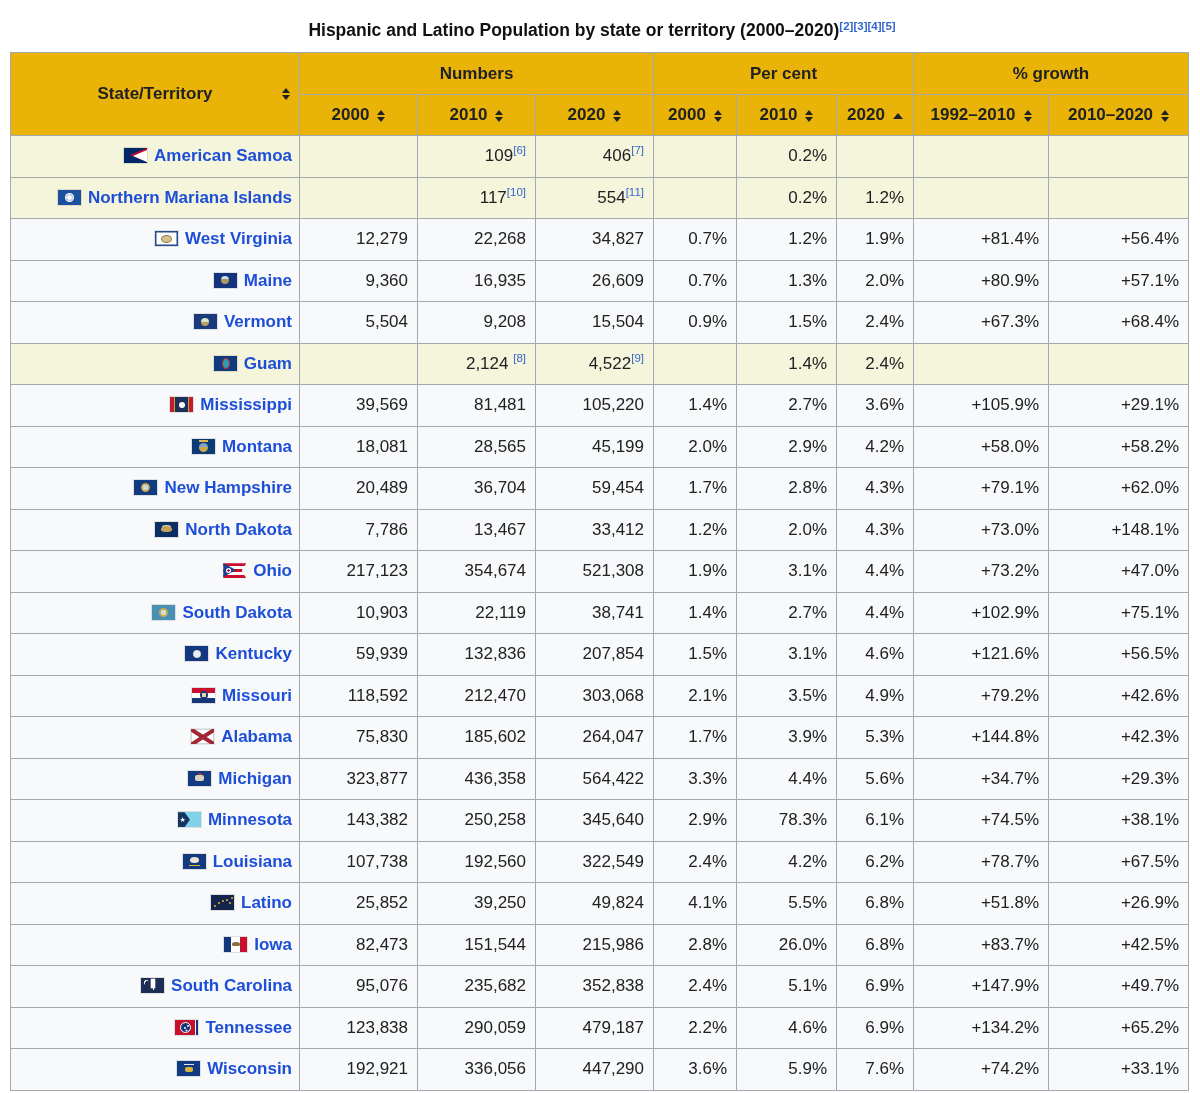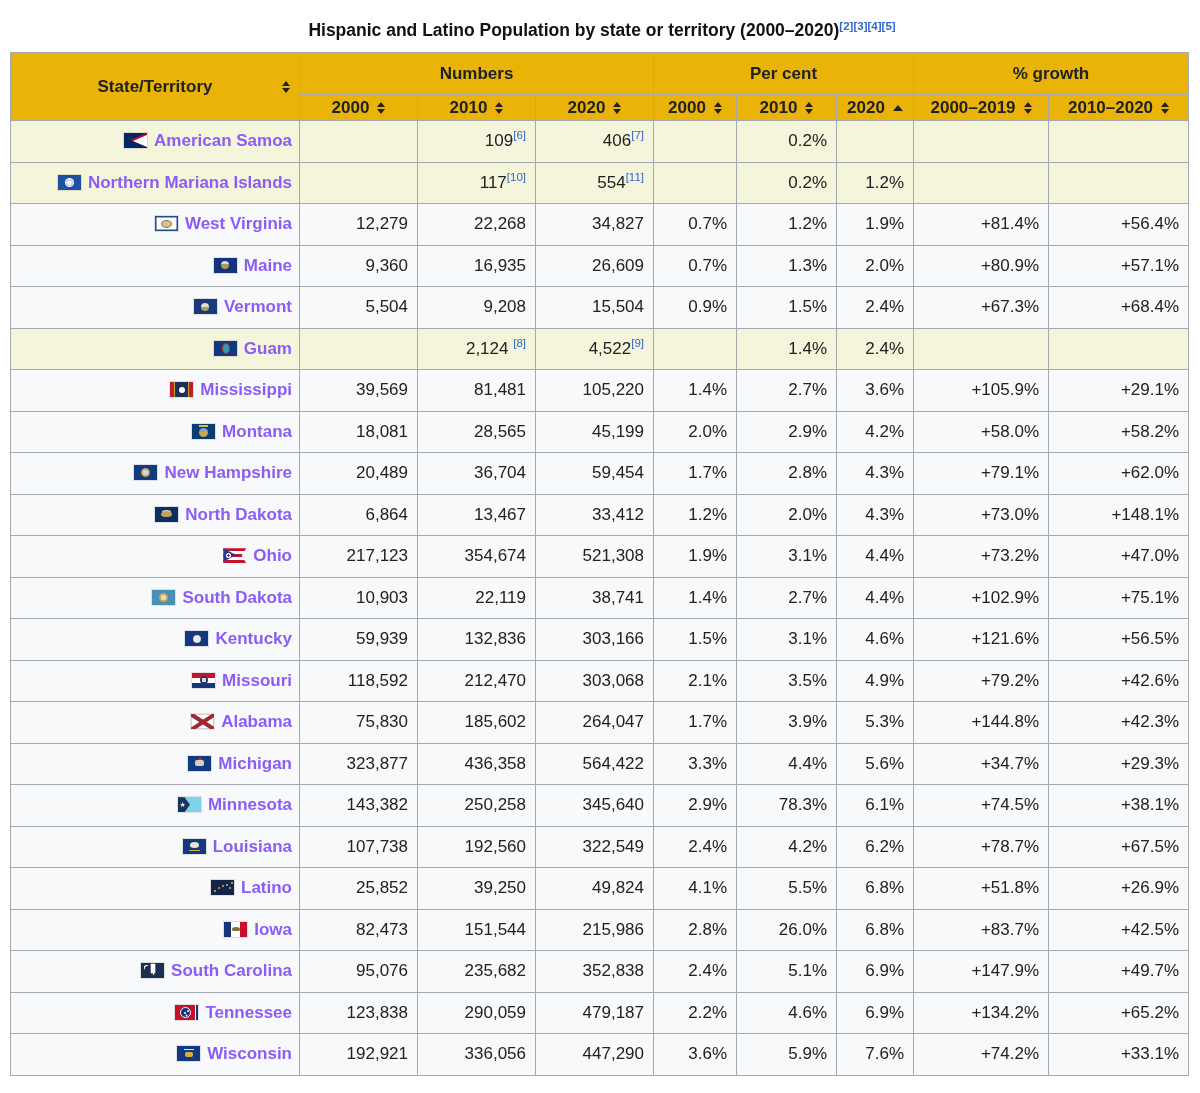--- a/index.html
+++ b/index.html
@@ -14,34 +14,34 @@
   .title-refs a { color:#3366cc; text-decoration:none; font-weight:bold; }
 
   table.wikitable {
     border-collapse:collapse; table-layout:fixed;
     margin-left:10px; width:1178px;
     background:#f8f9fa;
   }
   th, td { border:1px solid #a2a9b1; box-sizing:border-box; }
   thead th { background:#eab308; font-size:17px; font-weight:bold; text-align:center; padding:0 4px; }
   tr.group-row th { height:42px; }
-  tr.year-row th { height:26px; cursor:pointer; }
+  tr.year-row th { height:41px; cursor:pointer; }
   .state-th { position:relative; }
   .state-th .sort-icon { position:absolute; right:9px; top:50%; transform:translateY(-50%); }
 
   .sort-icon { display:inline-flex; flex-direction:column; align-items:center; gap:2px; vertical-align:middle; margin-left:8px; }
   .sort-icon::before { content:""; width:0; height:0; border-left:4.5px solid transparent; border-right:4.5px solid transparent; border-bottom:5px solid #202122; }
   .sort-icon::after  { content:""; width:0; height:0; border-left:4.5px solid transparent; border-right:4.5px solid transparent; border-top:5px solid #202122; }
   .sort-icon.asc::after { display:none; }
   .sort-icon.asc::before { border-left-width:5.5px; border-right-width:5.5px; border-bottom-width:6px; }
 
   tbody td { height:41.5px; font-size:17px; text-align:right; padding:0 9px; background:#f8f9fa; white-space:nowrap; }
   tr.territory td { background:#f5f5dc; }
   td.state-cell { padding-right:7px; }
-  .state-link { color:#8b5cf6; font-weight:bold; text-decoration:none; }
+  .state-link { color:#1d4ed8; font-weight:bold; text-decoration:none; }
   sup.ref { font-size:11.5px; line-height:0; }
   sup.ref a { color:#3366cc; text-decoration:none; }
 
   
   .flag { display:inline-block; width:23px; height:15px; position:relative;
           vertical-align:-2px; margin-right:7px; box-shadow:0 0 0 1px rgba(0,0,0,.10); overflow:hidden; }
   .flag::before, .flag::after { content:""; position:absolute; }
 
   .flag-american-samoa { background:#002868; }
   .flag-american-samoa::before { right:0; top:0; border-top:7.5px solid transparent; border-bottom:7.5px solid transparent; border-right:17px solid #bf0a30; }
@@ -169,21 +169,21 @@
       <th colspan="3">Per cent</th>
       <th colspan="2">% growth</th>
     </tr>
     <tr class="year-row" id="year-header-row">
         <th><span>2000</span><span class="sort-icon"></span></th>
         <th><span>2010</span><span class="sort-icon"></span></th>
         <th><span>2020</span><span class="sort-icon"></span></th>
         <th><span>2000</span><span class="sort-icon"></span></th>
         <th><span>2010</span><span class="sort-icon"></span></th>
         <th><span>2020</span><span class="sort-icon asc"></span></th>
-        <th><span>2000–2019</span><span class="sort-icon"></span></th>
+        <th><span>1992–2010</span><span class="sort-icon"></span></th>
         <th><span>2010–2020</span><span class="sort-icon"></span></th>
       </tr>
   </thead>
   <tbody id="table-body">
       <tr class="territory">
         <td class="state-cell"><span class="flag flag-american-samoa"></span><a href="#" class="state-link">American Samoa</a></td>
         <td></td>
         <td>109<sup class="ref"><a href="#">[6]</a></sup></td>
         <td>406<sup class="ref"><a href="#">[7]</a></sup></td>
         <td></td>
@@ -275,21 +275,21 @@
         <td>36,704</td>
         <td>59,454</td>
         <td>1.7%</td>
         <td>2.8%</td>
         <td>4.3%</td>
         <td>+79.1%</td>
         <td>+62.0%</td>
       </tr>
       <tr>
         <td class="state-cell"><span class="flag flag-north-dakota"></span><a href="#" class="state-link">North Dakota</a></td>
-        <td>6,864</td>
+        <td>7,786</td>
         <td>13,467</td>
         <td>33,412</td>
         <td>1.2%</td>
         <td>2.0%</td>
         <td>4.3%</td>
         <td>+73.0%</td>
         <td>+148.1%</td>
       </tr>
       <tr>
         <td class="state-cell"><span class="flag flag-ohio"></span><a href="#" class="state-link">Ohio</a></td>
@@ -310,21 +310,21 @@
         <td>1.4%</td>
         <td>2.7%</td>
         <td>4.4%</td>
         <td>+102.9%</td>
         <td>+75.1%</td>
       </tr>
       <tr>
         <td class="state-cell"><span class="flag flag-kentucky"></span><a href="#" class="state-link">Kentucky</a></td>
         <td>59,939</td>
         <td>132,836</td>
-        <td>303,166</td>
+        <td>207,854</td>
         <td>1.5%</td>
         <td>3.1%</td>
         <td>4.6%</td>
         <td>+121.6%</td>
         <td>+56.5%</td>
       </tr>
       <tr>
         <td class="state-cell"><span class="flag flag-missouri"></span><a href="#" class="state-link">Missouri</a></td>
         <td>118,592</td>
         <td>212,470</td>

